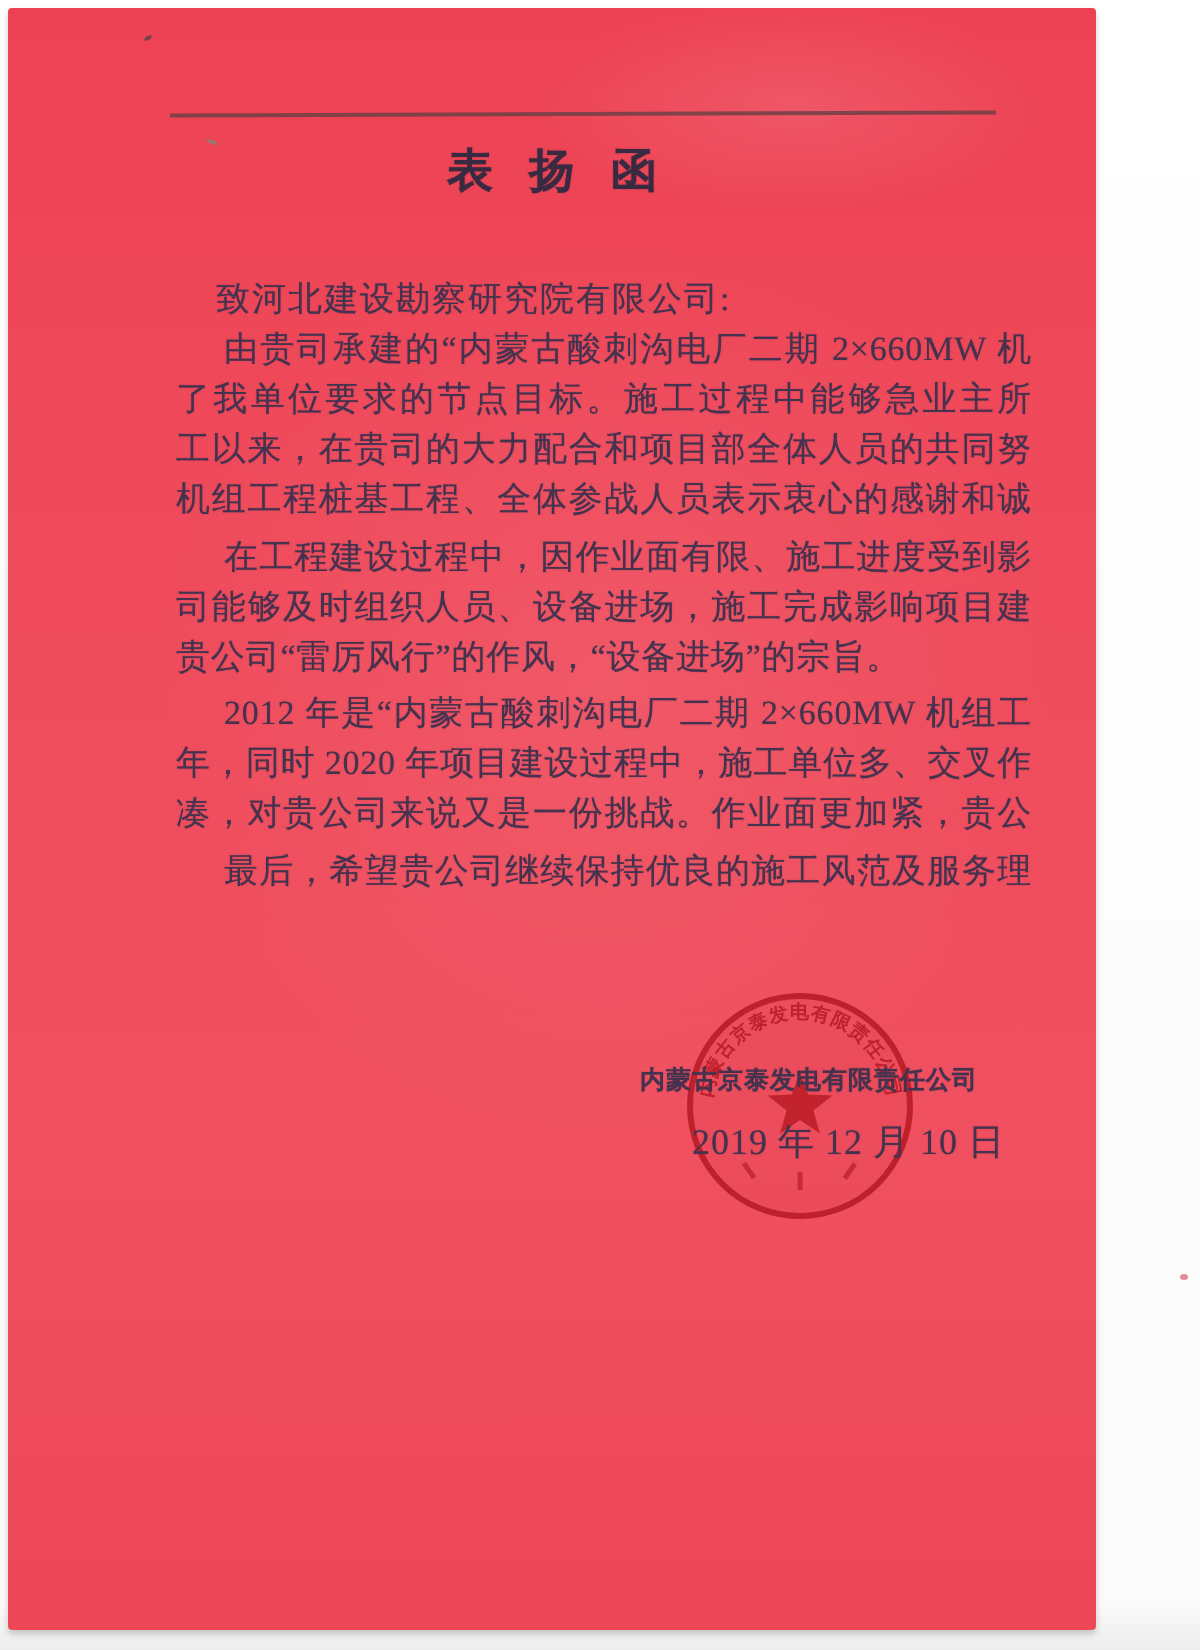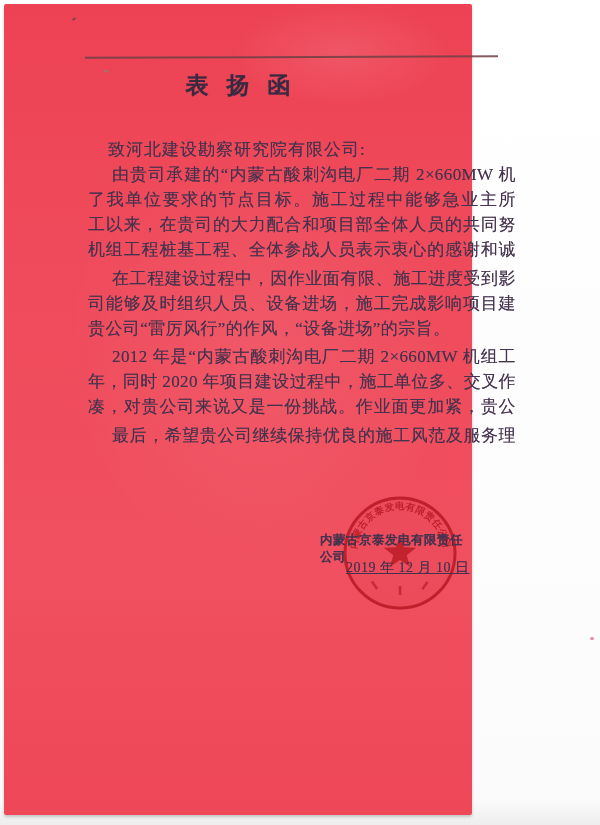--- a/index.html
+++ b/index.html
@@ -7,21 +7,21 @@
     width: 600px; height: 825px;
     font-family: "Liberation Serif", "DejaVu Serif", serif;
     background: #ffffff;
   }
   .scan {
     position: relative; width: 600px; height: 825px;
     background: linear-gradient(180deg, #ffffff 0%, #fbfbfb 97%, #ededed 100%);
     overflow: hidden;
   }
   .paper {
-    position: absolute; left: 4px; top: 4px; width: 468px; height: 811px;
+    position: absolute; left: 4px; top: 4px; width: 544px; height: 811px;
     background:
       radial-gradient(ellipse 60% 40% at 55% 42%, rgba(255,255,255,0.07), rgba(255,255,255,0) 70%),
       radial-gradient(ellipse 30% 8% at 72% 6%, rgba(255,255,255,0.10), rgba(255,255,255,0) 80%),
       linear-gradient(180deg, #ed4253 0%, #ef4a5b 30%, #f0505f 70%, #ee4757 100%);
     border-radius: 2px;
     box-shadow: 0 2px 3px rgba(140,140,140,0.45);
   }
   .ink { color: #44324e; text-shadow: 0 0 0.6px rgba(68,50,78,0.55); }
 
   .artifact-line {
@@ -61,21 +61,21 @@
   .bline.last { text-align-last: left; }
 
   .stamp { position: absolute; left: 321px; top: 474px; width: 150px; height: 150px; mix-blend-mode: multiply; }
 
   .signature {
     position: absolute; left: 316px; top: 528px;
     font-size: 12.5px; letter-spacing: 0.5px; font-weight: 600;
   }
   .dateline {
     position: absolute; left: 342px; top: 555px;
-    font-size: 14px; letter-spacing: 0.5px; text-decoration: underline;
+    font-size: 18px; letter-spacing: 0.5px;
   }
 </style>
 </head>
 <body>
 
 <div class="scan">
   <div class="paper">
 
     <div class="artifact-line"></div>
     <div class="speck1"></div>

